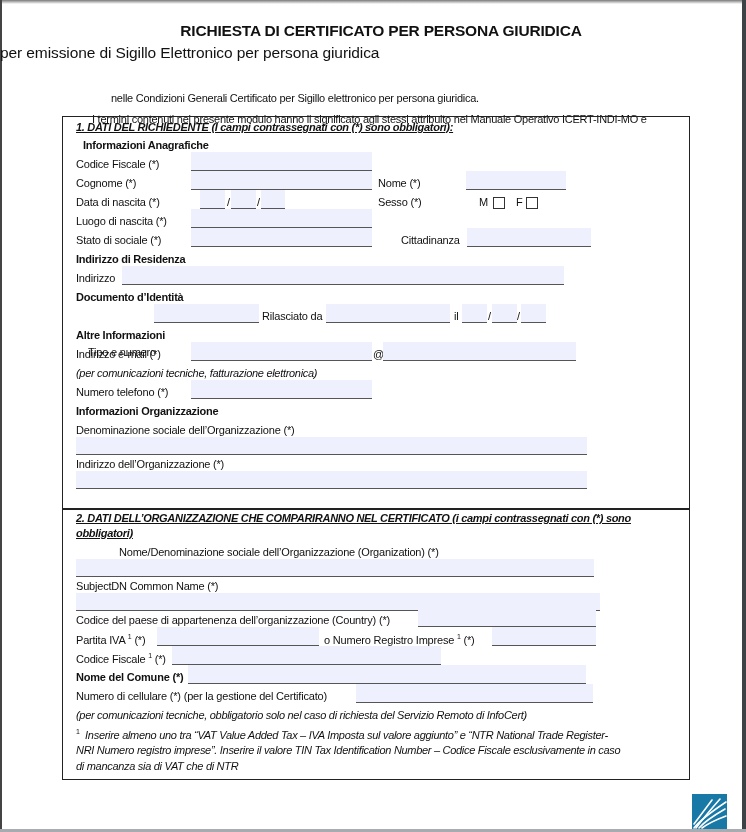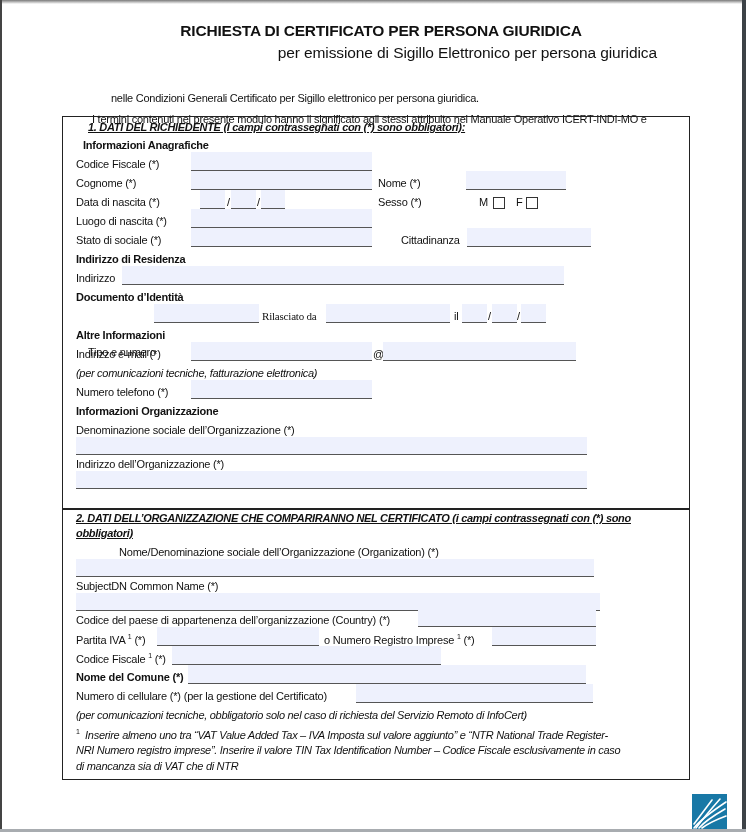--- a/index.html
+++ b/index.html
@@ -5,21 +5,21 @@
   html, body { margin:0; padding:0; }
   body { width:746px; height:832px; background:#ffffff; position:relative; overflow:hidden;
          font-family:"Liberation Sans", sans-serif; color:#111; }
   .page-frame { position:absolute; left:0; top:0; width:746px; height:832px; box-sizing:border-box; }
   .edge-top { position:absolute; left:0; top:0; width:746px; height:4px; background:linear-gradient(#7a7a7a,#ffffff); }
   .edge-left { position:absolute; left:0; top:0; width:2px; height:832px; background:#444; }
   .edge-right { position:absolute; right:0; top:0; width:4px; height:832px; background:#3d4247; }
   .edge-bottom { position:absolute; left:0; bottom:0; width:746px; height:3px; background:#a8acb0; }
   .abs { position:absolute; white-space:nowrap; }
   .title { font-weight:bold; font-size:15.5px; left:0; width:746px; text-align:center; top:22px; letter-spacing:-0.2px;padding-left:8px; }
-  .subtitle { font-size:15.5px; left:0; width:657px; text-align:right; top:44px; letter-spacing:-0.1px; }
+  .subtitle { font-size:15.5px; left:0; width:657px; text-align:left; top:44px; letter-spacing:-0.1px; }
   .intro { font-size:11px; left:92px; letter-spacing:-0.25px; }
   .box { position:absolute; border:1.5px solid #222; box-sizing:border-box; }
   .lbl { font-size:11px; letter-spacing:-0.2px; }
   .hdr { font-size:11px; font-weight:bold; font-style:italic; text-decoration:underline; letter-spacing:-0.3px; }
   .sub { font-size:11px; font-weight:bold; letter-spacing:-0.25px; }
   .ital { font-size:11px; font-style:italic; letter-spacing:-0.3px; }
   .field { position:absolute; background:#eef1fd; border-bottom:1px solid #555; box-sizing:border-box; }
   .chk { position:absolute; width:12px; height:12px; border:1px solid #333; box-sizing:border-box; background:#fff; }
   .sep { font-size:11px; }
   sup { font-size:7px; }
@@ -34,21 +34,21 @@
   <div class="edge-right"></div>
   <div class="edge-bottom"></div>
 </div>
 
 <div class="abs title">RICHIESTA DI CERTIFICATO PER PERSONA GIURIDICA</div>
 <div class="abs subtitle">per emissione di Sigillo Elettronico per persona giuridica</div>
 <div class="abs intro" style="top:86px;margin-top:27px;">I termini contenuti nel presente modulo hanno il significato agli stessi attribuito nel Manuale Operativo ICERT-INDI-MO e</div>
 <div class="abs intro" style="top:92px;padding-left:19px;">nelle Condizioni Generali Certificato per Sigillo elettronico per persona giuridica.</div>
 
 <div class="box" style="left:62px; top:116px; width:628px; height:394px;"></div>
-<div class="abs hdr" style="left:88px; top:121px;">1. DATI DEL RICHIEDENTE (I campi contrassegnati con (*) sono obbligatori):</div>
+<div class="abs hdr" style="left:76px; top:121px;">1. DATI DEL RICHIEDENTE (I campi contrassegnati con (*) sono obbligatori):</div>
 
 <div class="abs sub" style="left:76px; top:139px;padding-left:7px;">Informazioni Anagrafiche</div>
 
 <div class="abs lbl" style="left:76px; top:158px;">Codice Fiscale (*)</div>
 <div class="field" style="left:191px; top:152px; width:181px; height:19px;"></div>
 
 <div class="abs lbl" style="left:76px; top:177px;">Cognome (*)</div>
 <div class="field" style="left:191px; top:171px; width:181px; height:19px;"></div>
 <div class="abs lbl" style="left:378px; top:177px;">Nome (*)</div>
 <div class="field" style="left:466px; top:171px; width:100px; height:19px;"></div>
@@ -73,21 +73,21 @@
 <div class="abs lbl" style="left:401px; top:234px;">Cittadinanza</div>
 <div class="field" style="left:467px; top:228px; width:124px; height:19px;"></div>
 
 <div class="abs sub" style="left:76px; top:253px;">Indirizzo di Residenza</div>
 <div class="abs lbl" style="left:76px; top:272px;">Indirizzo</div>
 <div class="field" style="left:122px; top:266px; width:442px; height:19px;"></div>
 
 <div class="abs sub" style="left:76px; top:291px;">Documento d’Identità</div>
 <div class="abs lbl" style="left:88px; top:310px;margin-top:36px;">Tipo e numero</div>
 <div class="field" style="left:154px; top:304px; width:105px; height:19px;"></div>
-<div class="abs lbl" style="left:262px; top:310px;font-family:Liberation Serif, serif;">Rilasciato da</div>
+<div class="abs lbl" style="left:262px; top:310px;">Rilasciato da</div>
 <div class="field" style="left:326px; top:304px; width:124px; height:19px;"></div>
 <div class="abs lbl" style="left:454px; top:310px;">il</div>
 <div class="field" style="left:462px; top:304px; width:25px; height:19px;"></div>
 <div class="abs sep" style="left:488px; top:310px;">/</div>
 <div class="field" style="left:492px; top:304px; width:25px; height:19px;"></div>
 <div class="abs sep" style="left:517px; top:310px;">/</div>
 <div class="field" style="left:521px; top:304px; width:25px; height:19px;"></div>
 
 <div class="abs sub" style="left:76px; top:329px;">Altre Informazioni</div>
 <div class="abs lbl" style="left:76px; top:348px;">Indirizzo e-mail (*)</div>

